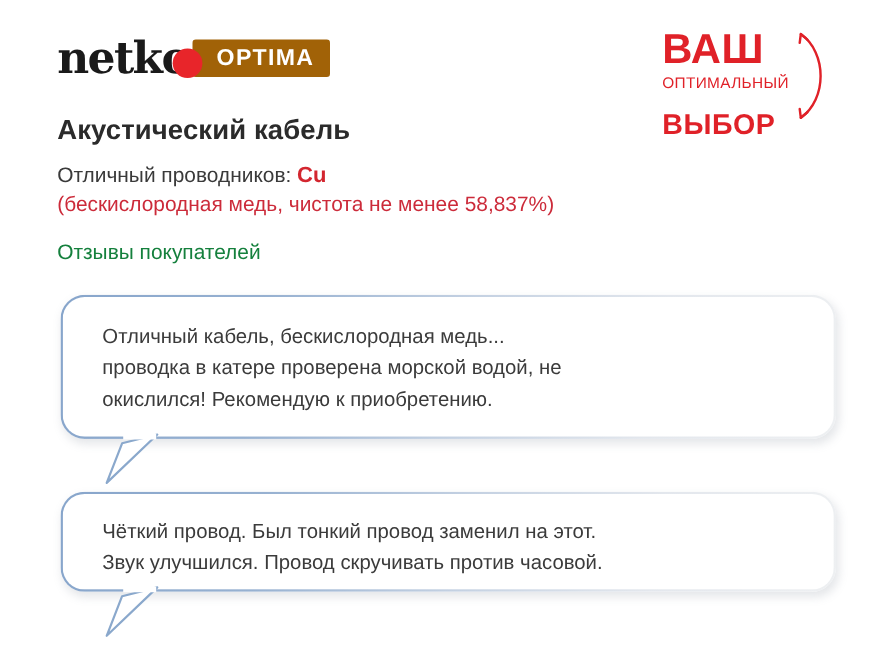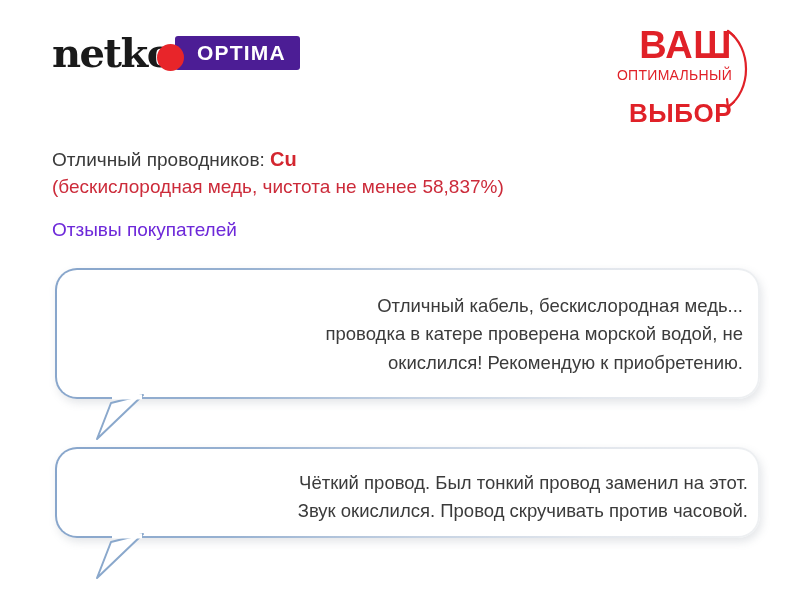--- a/index.html
+++ b/index.html
@@ -56,21 +56,21 @@
     height: 27px;
     border-radius: 50%;
     background: #e8252a;
     margin-left: -15px;
     margin-top: 8px;
     position: relative;
     z-index: 3;
   }
   .optima-badge {
     margin-left: -9px;
-    background: #4c1d95;
+    background: #a16207;
     border-radius: 3px;
     height: 34px;
     display: flex;
     align-items: center;
     padding: 0 14px 0 22px;
     position: relative;
     z-index: 1;
   }
   .optima-badge span {
     color: #ffffff;
@@ -86,21 +86,21 @@
     right: 38px;
     top: 26px;
     width: 160px;
     height: 86px;
   }
   .seal-text {
     position: absolute;
     left: 0;
     top: 0;
     width: 130px;
-    text-align: right;
+    text-align: left;
     color: #e02128;
     font-family: "Liberation Sans", sans-serif;
     line-height: 1;
   }
   .seal-l1 {
     font-weight: 700;
     font-size: 38px;
     letter-spacing: 0.5px;
     display: block;
   }
@@ -160,33 +160,32 @@
     font-size: 19px;
     color: #cc2b3a;
     white-space: nowrap;
   }
 
   .reviews-heading {
     position: absolute;
     left: 52px;
     top: 219px;
     font-size: 19px;
-    color: #6d28d9;
+    color: #15803d;
   }
 
   
   .bubble {
     position: absolute;
     box-sizing: border-box;
     background: #ffffff;
     border-radius: 22px;
     border: 2px solid transparent;
     border-image: linear-gradient(100deg, #8aa8cc 0%, #9bb4d3 28%, #c9d5e4 55%, #e6e9ee 78%, #eceef1 100%) 1;
     box-shadow: 2px 4px 9px rgba(120, 130, 145, 0.20);
-    text-align: right;
   }
   
   .bubble {
     border: none;
     background:
       linear-gradient(#ffffff, #ffffff) padding-box,
       linear-gradient(100deg, #87a5cb 0%, #97b1d1 26%, #c4d1e2 52%, #e3e7ed 76%, #eef0f2 100%) border-box;
     border: 2px solid transparent;
   }
 
@@ -255,20 +254,21 @@
         <span class="seal-l3">ВЫБОР</span>
       </div>
       <svg class="seal-arc" viewBox="0 0 40 86">
         <path d="M6 5 C30 22, 30 64, 6 81" fill="none" stroke="#e02128" stroke-width="2.2" stroke-linecap="round"></path>
         <path d="M6 5 L12 10 M6 5 L5 13" fill="none" stroke="#e02128" stroke-width="2.2" stroke-linecap="round"></path>
         <path d="M6 81 L12 76 M6 81 L5 73" fill="none" stroke="#e02128" stroke-width="2.2" stroke-linecap="round"></path>
       </svg>
     </div>
   </div>
 
+  <h1 class="product-title">Акустический кабель</h1>
 
   <div class="material-line">
     <span>Отличный проводников:</span>
     <span class="cu">Cu</span>
   </div>
 
   <div class="material-note">(бескислородная медь, чистота не менее 58,837%)</div>
 
   <div class="reviews-heading">Отзывы покупателей</div>
 
@@ -277,20 +277,20 @@
 проводка в катере проверена морской водой, не
 окислился! Рекомендую к приобретению.</div>
     <svg class="bubble-tail" viewBox="0 0 66 46">
       <path d="M48 1 L2 45 L16 9 Z" fill="#ffffff" stroke="#8aa8cc" stroke-width="2" stroke-linejoin="round"></path>
       <path d="M17 3 L47 3" stroke="#ffffff" stroke-width="5"></path>
     </svg>
   </div>
 
   <div class="bubble" id="bubble-2">
     <div class="bubble-text">Чёткий провод. Был тонкий провод заменил на этот.
-Звук окислился. Провод скручивать против часовой.</div>
+Звук улучшился. Провод скручивать против часовой.</div>
     <svg class="bubble-tail" viewBox="0 0 66 46">
       <path d="M48 1 L2 45 L16 9 Z" fill="#ffffff" stroke="#8aa8cc" stroke-width="2" stroke-linejoin="round"></path>
       <path d="M17 3 L47 3" stroke="#ffffff" stroke-width="5"></path>
     </svg>
   </div>
 
 </div>
 
 </body></html>

